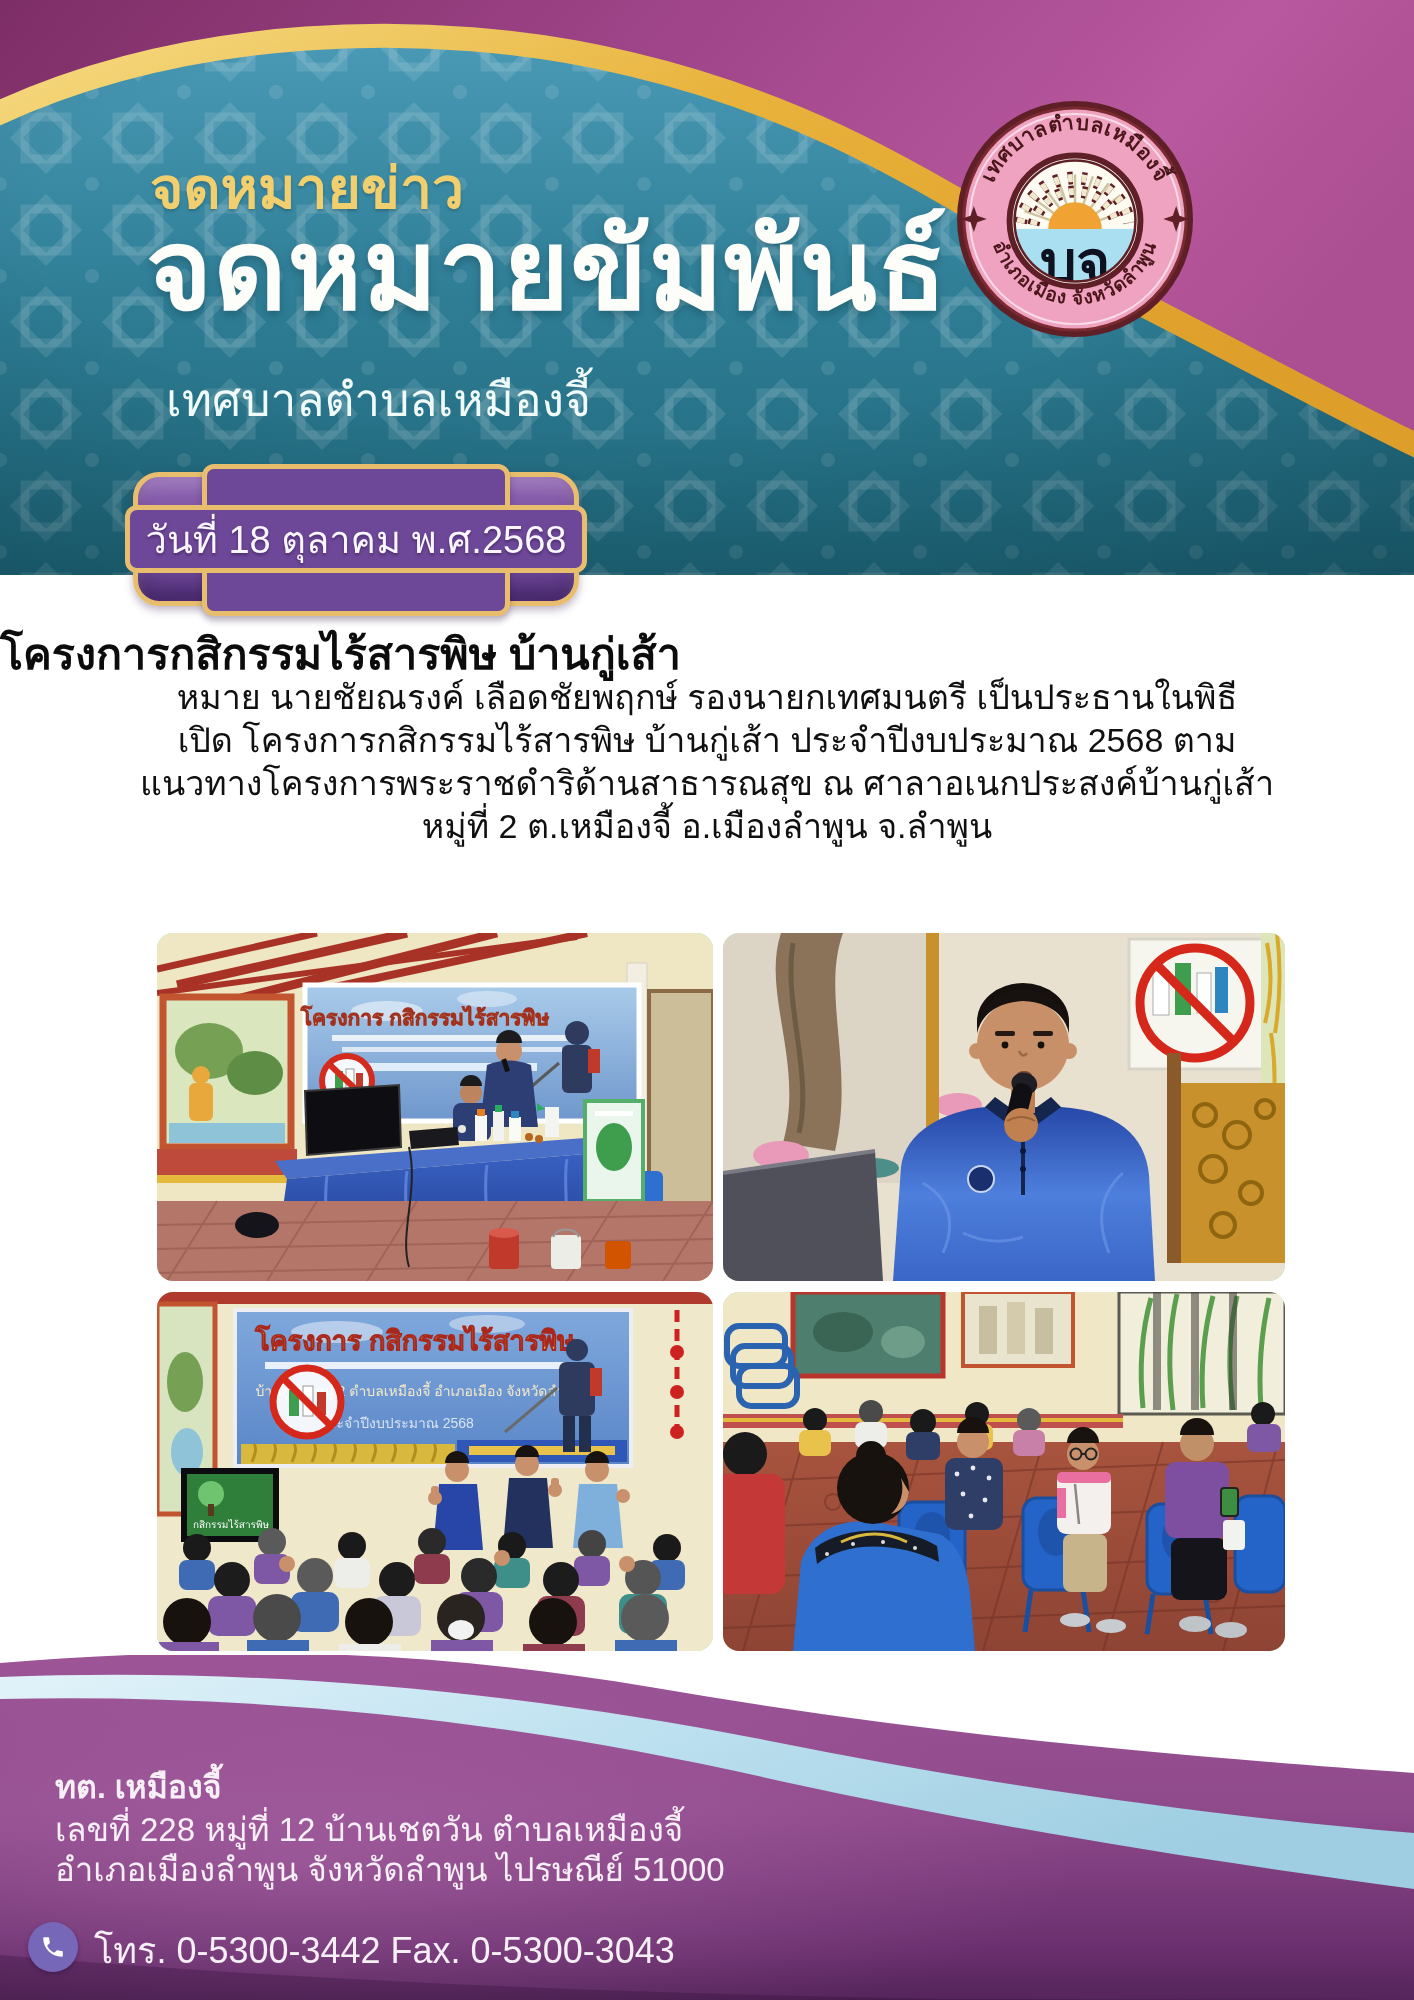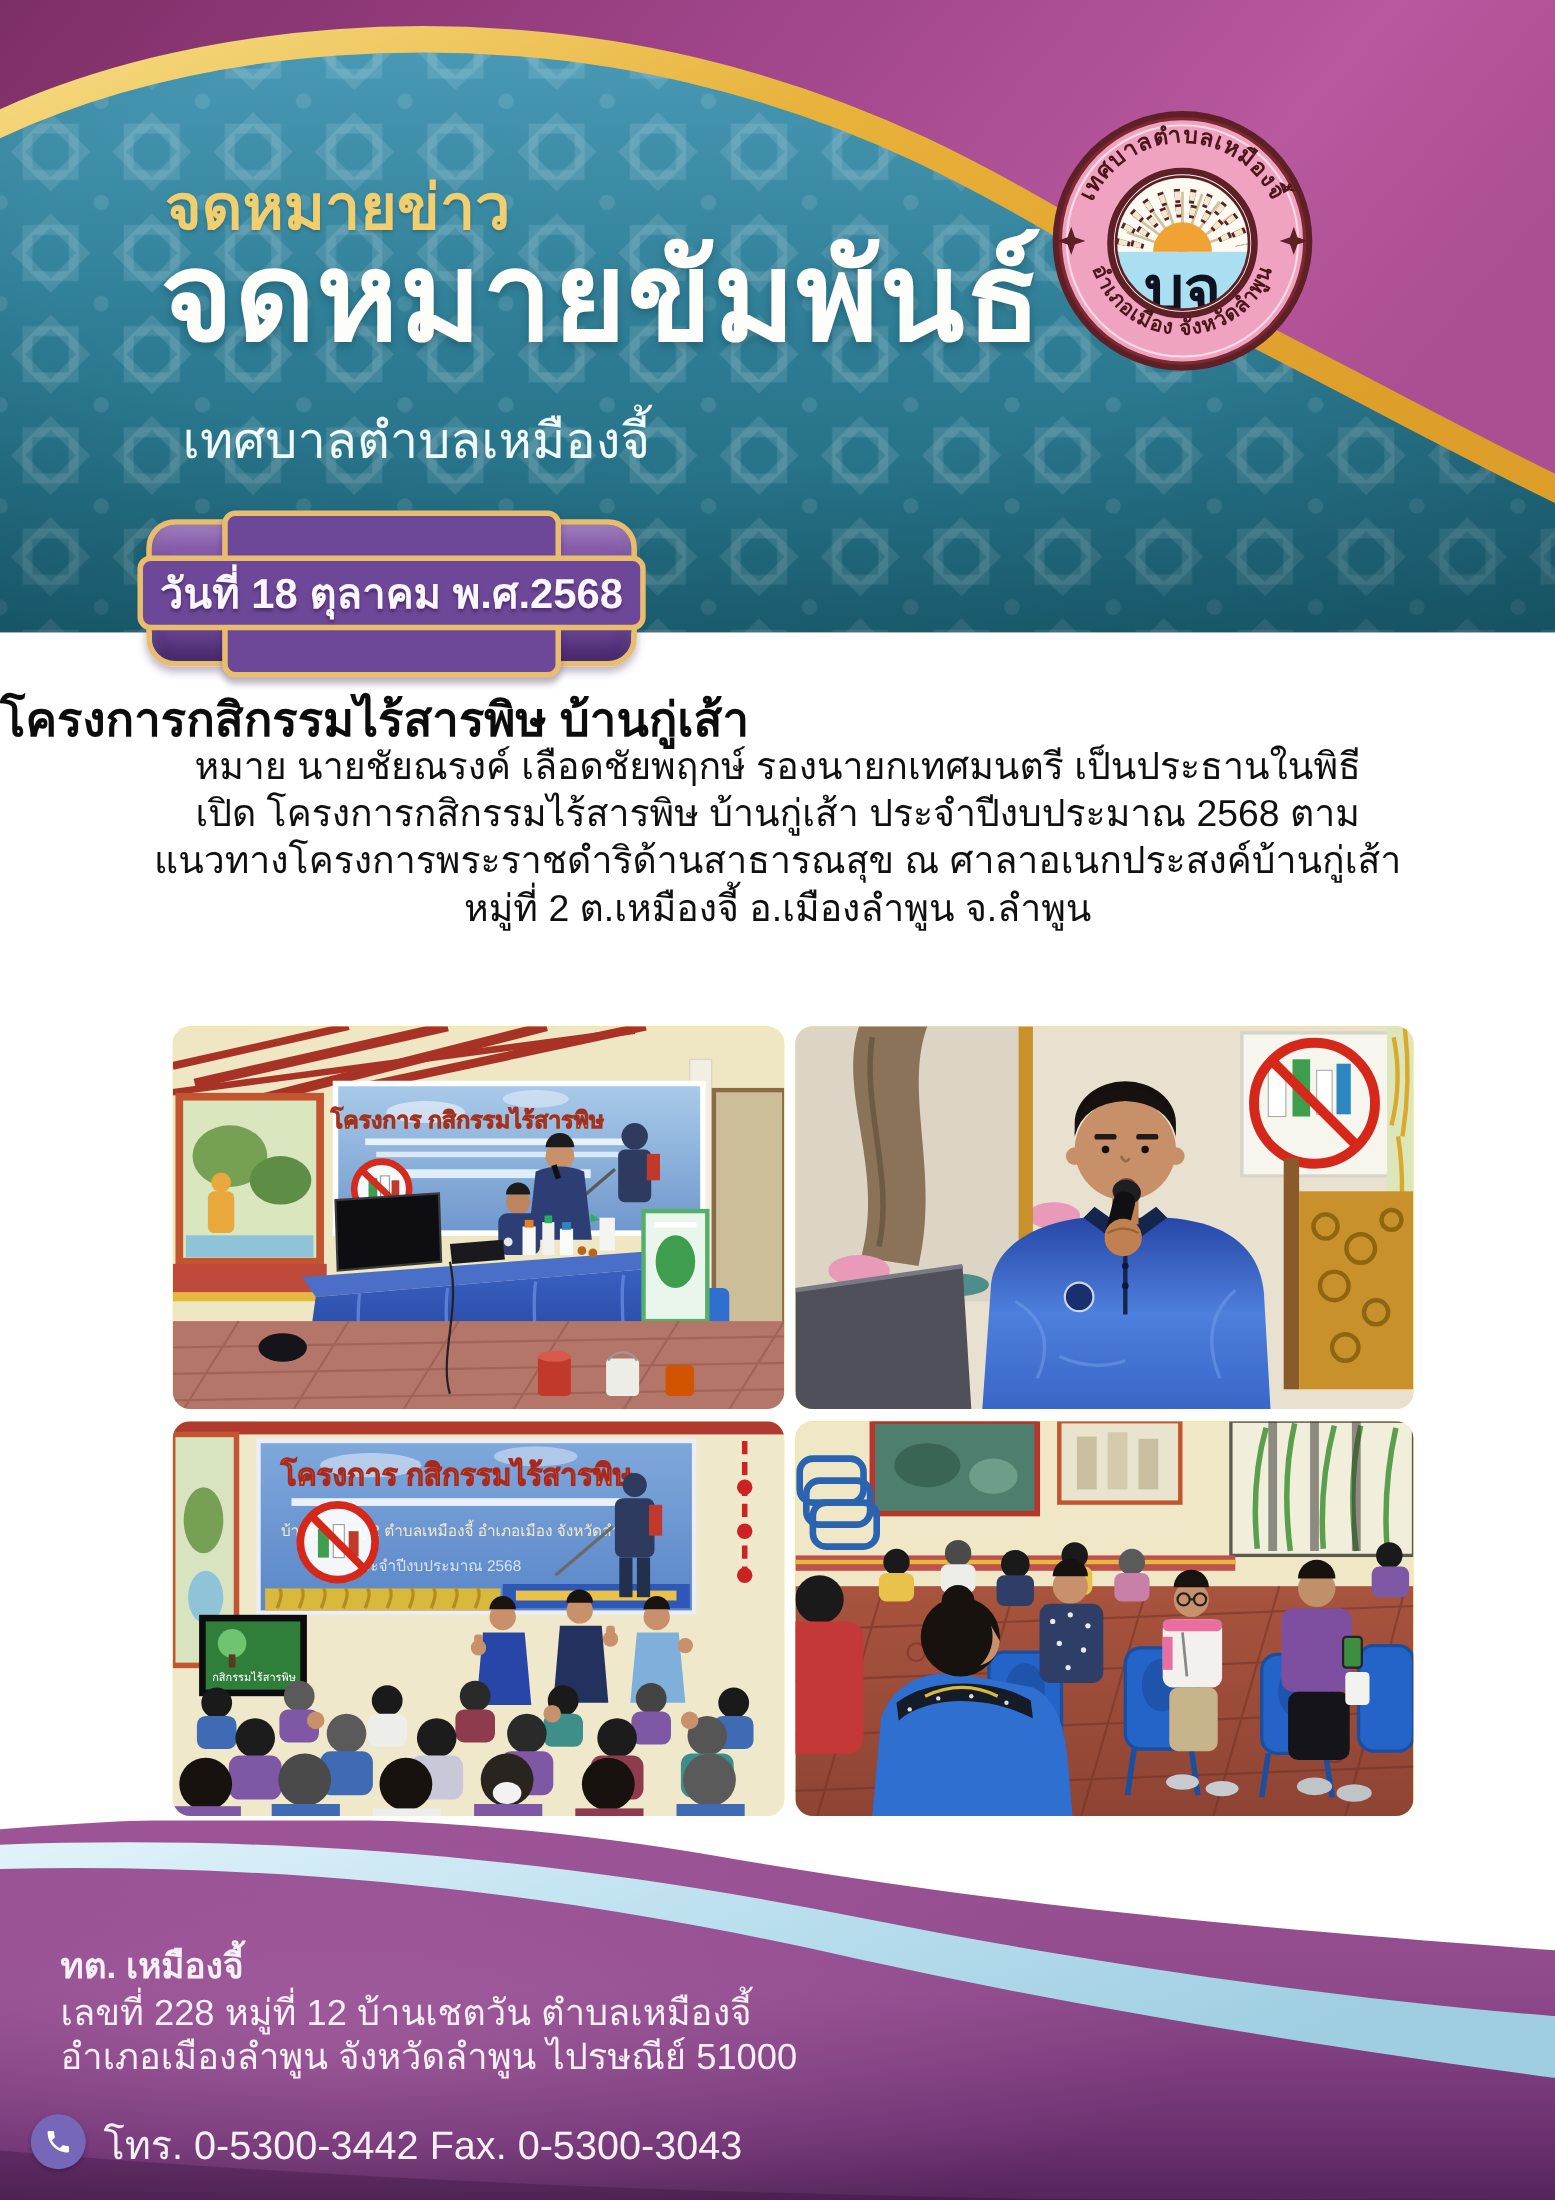--- a/index.html
+++ b/index.html
@@ -26,31 +26,31 @@
     background:linear-gradient(#8D62B0 0%,#744C9E 55%,#5E3B88 100%);
     border:5px solid #E8BE6E;border-radius:26px;
     box-shadow:0 4px 8px rgba(70,40,90,.35), inset 0 12px 14px rgba(255,255,255,.16),
                inset 0 -14px 18px rgba(35,10,60,.38);
     display:flex;align-items:center;justify-content:center;z-index:3;}
   .date-badge::before{content:"";position:absolute;left:-13px;right:-13px;top:28px;bottom:28px;
     background:#6E4898;border:5px solid #E8BE6E;border-radius:12px;z-index:-1;}
   .date-badge::after{content:"";position:absolute;left:64px;right:64px;top:-13px;bottom:-15px;
     background:#6E4898;border:5px solid #E8BE6E;border-radius:12px;z-index:-2;
     box-shadow:0 5px 6px rgba(40,15,60,.3);}
-  .date-badge span{font-size:38px;font-weight:700;color:#FAF6FD;
+  .date-badge span{font-size:38px;font-weight:400;color:#FAF6FD;
     text-shadow:0 2px 3px rgba(35,10,60,.45);}
 
   
   .article-title{left:0;top:620px;width:1414px;text-align:left;
     font-size:43px;font-weight:800;color:#0C0C0C;}
   .article-body{left:0;top:676px;width:1414px;text-align:center;color:#101010;}
   .article-body div{font-size:34px;line-height:43px;font-weight:500;}
 
   
-  .photo{border-radius:16px;overflow:hidden;background:#fde047;}
+  .photo{border-radius:16px;overflow:hidden;background:#86efac;}
   .photo svg{display:block;width:100%;height:100%;}
   .p1{left:157px;top:933px;width:556px;height:348px;}
   .p2{left:723px;top:933px;width:562px;height:348px;}
   .p3{left:157px;top:1292px;width:556px;height:359px;}
   .p4{left:723px;top:1292px;width:562px;height:359px;}
 
   
   .footer-art{left:0;top:1655px;width:1414px;height:345px;}
   .footer-text{left:55px;top:1764px;color:#F7EFF6;z-index:4;}
   .f-org{font-size:32px;font-weight:600;line-height:46px;}

